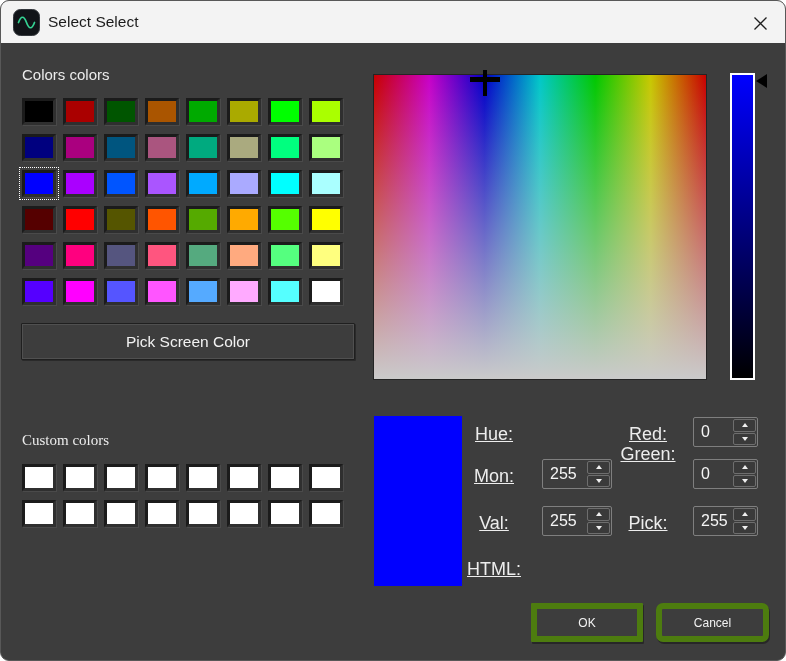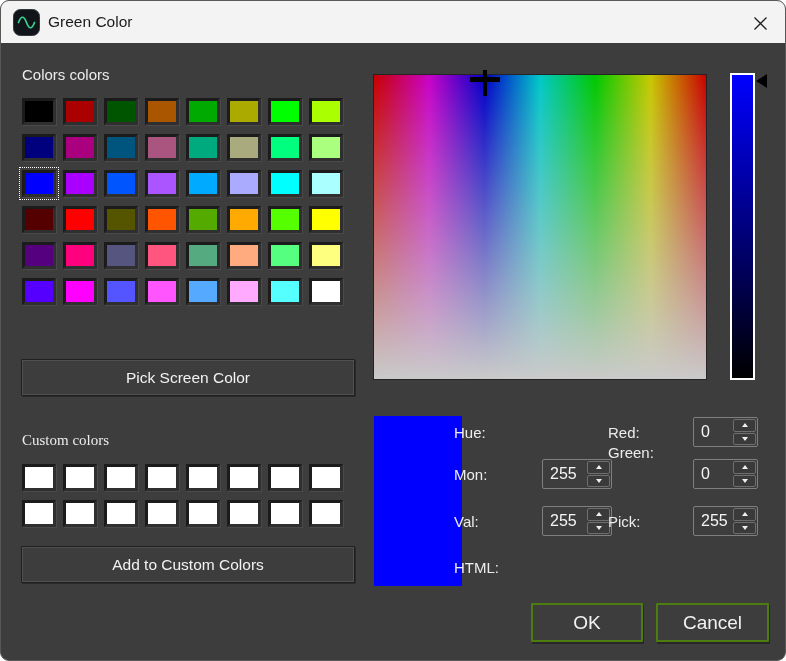--- a/index.html
+++ b/index.html
@@ -53,23 +53,23 @@
     position: absolute;
     background: #3d3d3d;
     border: 1px solid #1f1f1f;
     box-shadow: inset 0 0 0 1px rgba(255,255,255,0.10), 1px 1px 0 rgba(0,0,0,0.30);
     color: #f2f2f2; font-size: 15.5px;
     display: flex; align-items: center; justify-content: center;
     border-radius: 1px;
     font-family: "Liberation Sans", sans-serif;
   }
   .btn.dlg {
-    border: 2px solid #4d7c0f;
+    border: 6px solid #4d7c0f;
     box-shadow: 1px 2px 0 rgba(0,0,0,0.35);
-    font-size: 19px;
+    font-size: 12px;
   }
   
   .huesat {
     position: absolute; left: 373px; top: 74px; width: 332px; height: 304px;
     outline: 1px solid #242424;
   }
   .cross-v, .cross-h { position: absolute; background: #000; }
   
   .vslider-wrap { position: absolute; left: 729px; top: 72px; width: 44px; height: 307px; }
   .vslider {
@@ -80,22 +80,22 @@
     position: absolute; left: 26px;
     width: 0; height: 0;
     border-top: 7px solid transparent;
     border-bottom: 7px solid transparent;
     border-right: 11px solid #000000;
   }
   
   .preview { position: absolute; left: 373px; top: 415px; width: 88px; height: 170px; }
   
   .row-label {
-    position: absolute; width: 80px; text-align: left;
-    font-size: 15px; color: #ededed;
+    position: absolute; width: 80px; text-align: center;
+    font-size: 18px; color: #ededed; text-decoration: underline;
   }
   .spin {
     position: absolute; height: 30px;
     border: 1px solid #7f7f7f; border-radius: 2px;
     display: flex; align-items: stretch;
     background: #3d3d3d;
   }
   .spin-val {
     flex: 1; display: flex; align-items: center;
     padding-left: 7px; font-size: 16px; color: #f5f5f5;
@@ -120,21 +120,21 @@
 <body>
 
 <div class="stage">
   <div class="dialog">
 
     <div class="titlebar">
       <svg class="app-icon" viewBox="0 0 27 27">
         <rect x="0.5" y="0.5" width="26" height="26" rx="7" fill="#111418" stroke="#33373c"></rect>
         <path d="M5.5 13.5 C 8 6.5, 11 6.5, 13.5 13.5 C 16 20.5, 19 20.5, 21.5 13.5" fill="none" stroke="#35d494" stroke-width="1.7" stroke-linecap="round"></path>
       </svg>
-      <span class="title-text">Green Color</span>
+      <span class="title-text">Select Select</span>
       <div class="close-btn">
         <svg width="15" height="15" viewBox="0 0 15 15">
           <path d="M1.5 1.5 L13.5 13.5 M13.5 1.5 L1.5 13.5" stroke="#1f1f1f" stroke-width="1.3"></path>
         </svg>
       </div>
     </div>
 
     <div class="section-label" style="left:21px; top:65px;">Colors colors</div>
     <div class="wells-grid" style="left:21px; top:97px;">
         <div class="well" style="background: rgb(0, 0, 0);"></div>
@@ -180,21 +180,21 @@
         <div class="well" style="background: rgb(85, 0, 255);"></div>
         <div class="well" style="background: rgb(255, 0, 255);"></div>
         <div class="well" style="background: rgb(85, 85, 255);"></div>
         <div class="well" style="background: rgb(255, 85, 255);"></div>
         <div class="well" style="background: rgb(85, 170, 255);"></div>
         <div class="well" style="background: rgb(255, 170, 255);"></div>
         <div class="well" style="background: rgb(85, 255, 255);"></div>
         <div class="well" style="background: rgb(255, 255, 255);"></div>
       </div>
 
-    <button class="btn" style="left:20px; top:322px; width:334px; height:37px;margin-top:36px;">Pick Screen Color</button>
+    <button class="btn" style="left:20px; top:322px; width:334px; height:37px;">Pick Screen Color</button>
 
     <div class="section-label" style="left:21px; top:431px;font-family:Liberation Serif, serif;">Custom colors</div>
     <div class="wells-grid" style="left:21px; top:463px;">
         <div class="well" style="background: rgb(255, 255, 255);"></div>
         <div class="well" style="background: rgb(255, 255, 255);"></div>
         <div class="well" style="background: rgb(255, 255, 255);"></div>
         <div class="well" style="background: rgb(255, 255, 255);"></div>
         <div class="well" style="background: rgb(255, 255, 255);"></div>
         <div class="well" style="background: rgb(255, 255, 255);"></div>
         <div class="well" style="background: rgb(255, 255, 255);"></div>
@@ -202,21 +202,20 @@
         <div class="well" style="background: rgb(255, 255, 255);"></div>
         <div class="well" style="background: rgb(255, 255, 255);"></div>
         <div class="well" style="background: rgb(255, 255, 255);"></div>
         <div class="well" style="background: rgb(255, 255, 255);"></div>
         <div class="well" style="background: rgb(255, 255, 255);"></div>
         <div class="well" style="background: rgb(255, 255, 255);"></div>
         <div class="well" style="background: rgb(255, 255, 255);"></div>
         <div class="well" style="background: rgb(255, 255, 255);"></div>
       </div>
 
-    <button class="btn" style="left:20px; top:545px; width:334px; height:37px;">Add to Custom Colors</button>
 
     <div class="huesat" style="background: linear-gradient(rgba(202, 202, 202, 0), rgb(202, 202, 202)), linear-gradient(to right, rgb(200, 0, 0), rgb(200, 0, 200), rgb(0, 0, 200), rgb(0, 200, 200), rgb(0, 200, 0), rgb(200, 200, 0), rgb(200, 0, 0));">
       <div class="cross-v" style="left: 109px; top: -5px; width: 4px; height: 26px;"></div>
       <div class="cross-h" style="left: 96px; top: 2px; width: 30px; height: 5px;"></div>
     </div>
 
     <div class="vslider-wrap">
       <div class="vslider" style="background: linear-gradient(rgb(0, 0, 255), rgb(0, 0, 0));"></div>
       <div class="vslider-arrow" style="top: 1px;"></div>
     </div>
@@ -286,15 +285,15 @@
           </span>
         <span class="spin-btn">
             <i class="arr-down"></i>
           </span>
       </span>
     </div>
 
     <div class="row-label" style="left:453px; top:558px;">HTML:</div>
 
     <button class="btn dlg" style="left:530px; top:602px; width:112px; height:39px;">OK</button>
-    <button class="btn dlg" style="left:655px; top:602px; width:113px; height:39px;">Cancel</button>
+    <button class="btn dlg" style="left:655px; top:602px; width:113px; height:39px;border-radius:7px;">Cancel</button>
   </div>
 </div>
 
 </body></html>

